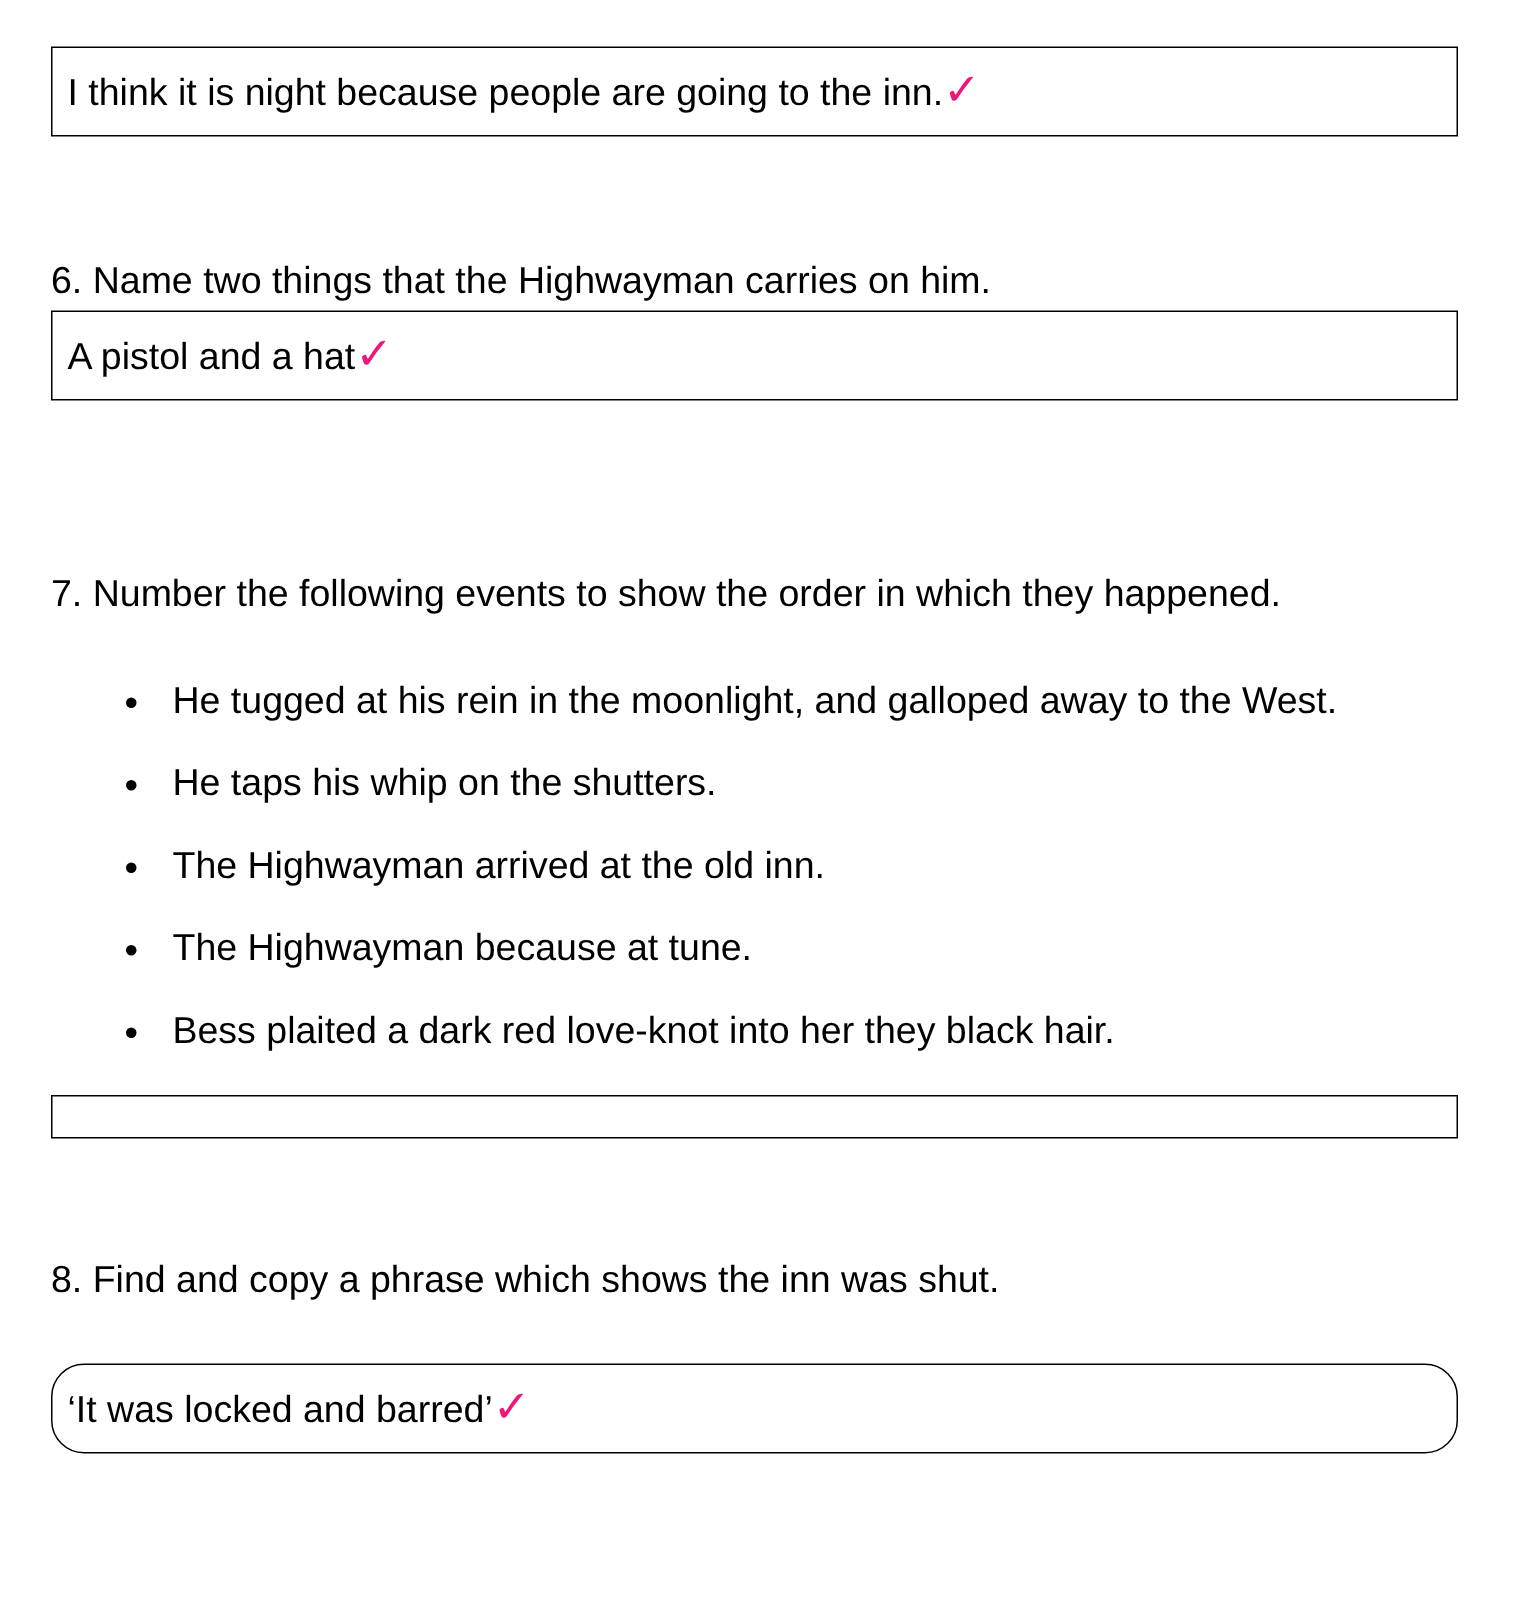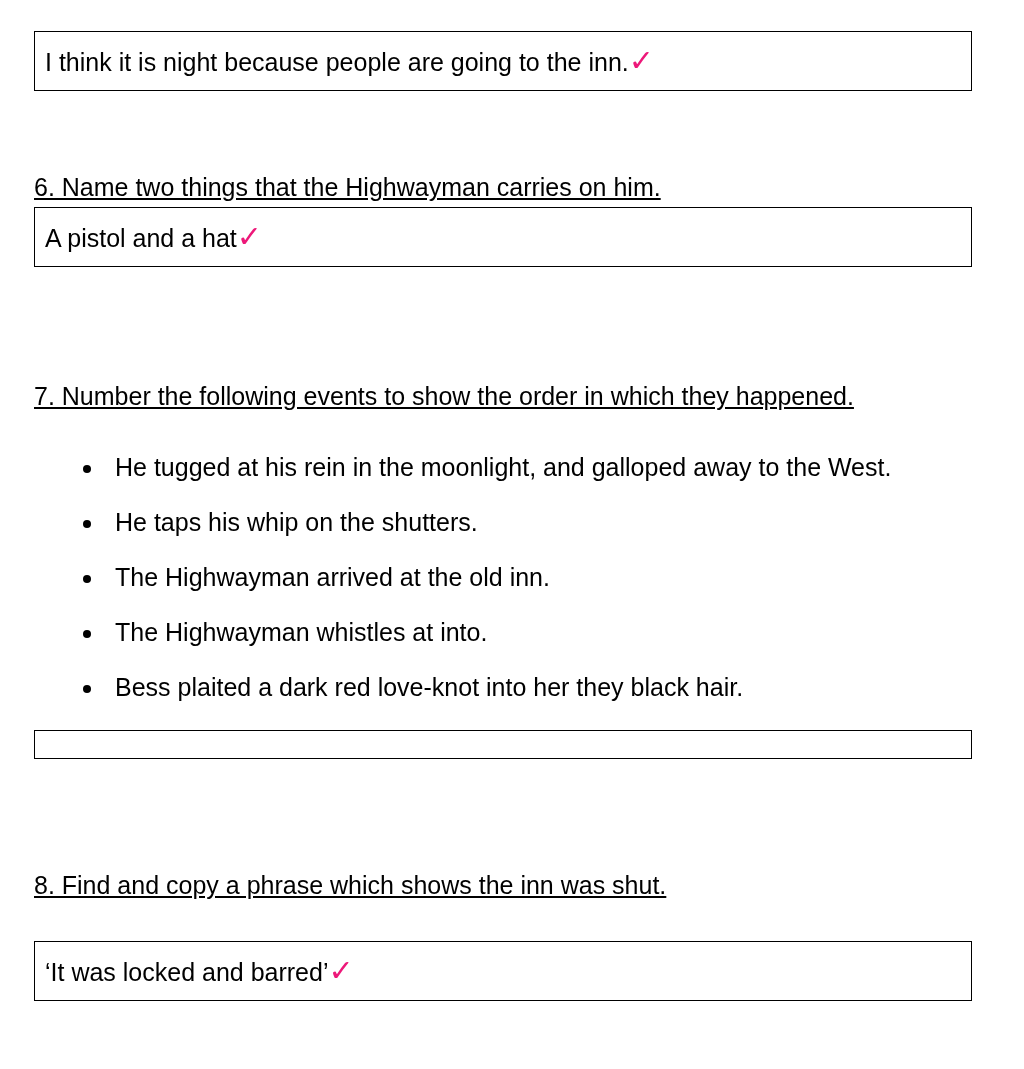--- a/index.html
+++ b/index.html
@@ -20,39 +20,38 @@
     background: #ffffff;
     width: 100%;
     padding: 13px 10px 12px 10px;
     line-height: 32px;
   }
   .answer-box.multiline { padding: 13px 10px 14px 10px; }
   .answer-line { display: block; line-height: 42px; }
   .numbers { word-spacing: 13px; }
   .question {
     line-height: 40px;
-    text-decoration: underline;
   }
   .q6 { margin-top: 76px; }
   .box-q6 { }
   .q7 { margin-top: 109px; max-width: 880px; }
   .bullet-list {
     margin-top: 32px;
     padding-left: 71px;
     list-style: disc;
   }
   .bullet-list li {
     line-height: 38px;
     padding-left: 10px;
     max-width: 880px;
   }
   .bullet-list li + li { margin-top: 17px; }
   .box-q7 { margin-top: 24px; }
-  .q8 { margin-top: 106px; }
-  .box-q8 { margin-top: 36px; }
+  .q8 { margin-top: 74px; }
+  .box-q8 { margin-top: 36px; border-radius: 22px; }
   .check {
     color: #ED1879;
     font-weight: 700;
     font-style: italic;
     font-size: 30px;
     letter-spacing: 0;
     word-spacing: 0;
   }
 </style>
 </head>
@@ -69,21 +68,21 @@
   <div class="answer-box box-q6">
     <span>A pistol and a hat</span><span class="check">✓</span>
   </div>
 
   <p class="question q7">7. Number the following events to show the order in which they happened.</p>
 
   <ul class="bullet-list">
     <li>He tugged at his rein in the moonlight, and galloped away to the West.</li>
     <li>He taps his whip on the shutters.</li>
     <li>The Highwayman arrived at the old inn.</li>
-    <li>The Highwayman whistles at into.</li>
+    <li>The Highwayman because at tune.</li>
     <li>Bess plaited a dark red love-knot into her they black hair.</li>
   </ul>
 
   <div class="answer-box multiline box-q7">
   </div>
 
   <p class="question q8">8. Find and copy a phrase which shows the inn was shut.</p>
 
   <div class="answer-box box-q8">
     <span>‘It was locked and barred’</span><span class="check">✓</span>

